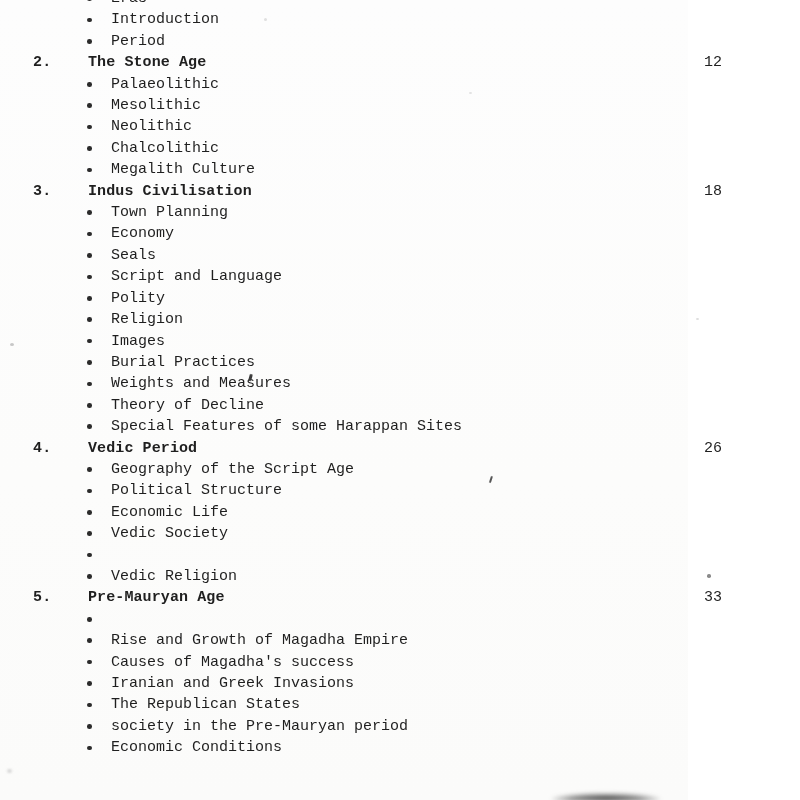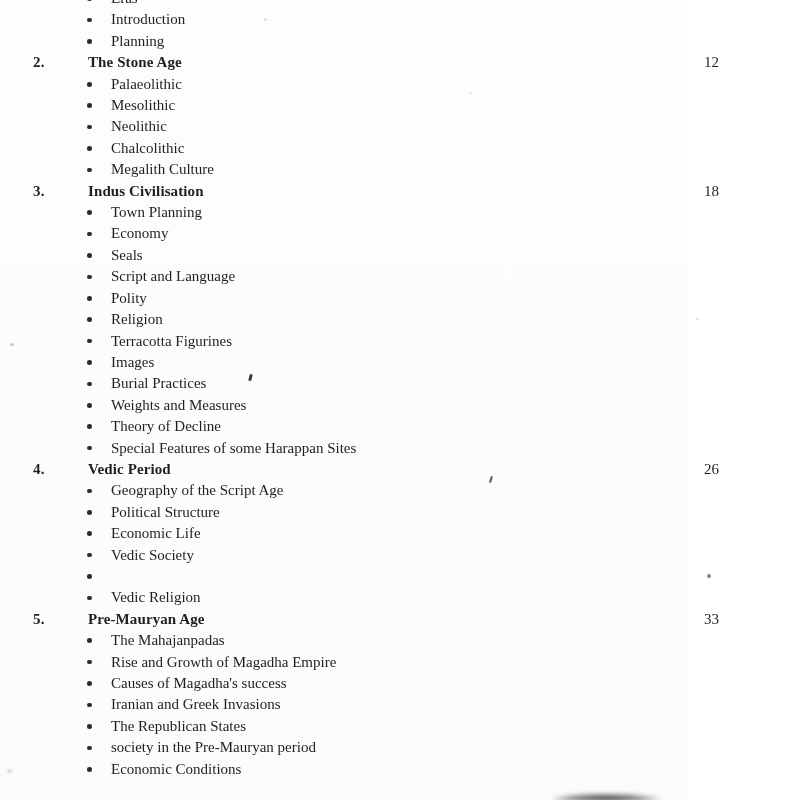--- a/index.html
+++ b/index.html
@@ -2,21 +2,21 @@
 <html><head>
 <meta charset="utf-8">
 <style>
   html, body { margin: 0; padding: 0; }
   body {
     width: 800px; height: 800px; overflow: hidden;
     background: #ffffff;
   }
   #page {
     position: relative; width: 688px; height: 800px;
-    font-family: Liberation Serif, serif;
+    font-family: Liberation Mono, monospace;
     color: #1f1f1f;
     background: linear-gradient(180deg, #fdfdfd 0%, #fcfcfb 60%, #fbfbfa 100%);
   }
   #toc {
     position: absolute; left: 0; top: -12px; width: 100%;
     filter: blur(0.25px);
   }
   .line {
     position: relative; height: 21.42px; line-height: 21.42px;
     font-size: 15px; white-space: nowrap;
@@ -91,21 +91,21 @@
       <div class="line it">
       <span class="bullet"></span>
       <span class="item-text">Eras</span>
     </div>
       <div class="line it">
       <span class="bullet"></span>
       <span class="item-text">Introduction</span>
     </div>
       <div class="line it">
       <span class="bullet"></span>
-      <span class="item-text">Planning</span>
+      <span class="item-text">Period</span>
     </div>
       <div class="line ch">
       <span class="ch-num">2.</span>
       <span class="ch-title">The Stone Age</span>
       <span class="ch-page">12</span>
     </div>
       <div class="line it">
       <span class="bullet"></span>
       <span class="item-text">Palaeolithic</span>
     </div>
@@ -149,24 +149,20 @@
       <div class="line it">
       <span class="bullet"></span>
       <span class="item-text">Polity</span>
     </div>
       <div class="line it">
       <span class="bullet"></span>
       <span class="item-text">Religion</span>
     </div>
       <div class="line it">
       <span class="bullet"></span>
-      <span class="item-text">Terracotta Figurines</span>
-    </div>
-      <div class="line it">
-      <span class="bullet"></span>
       <span class="item-text">Images</span>
     </div>
       <div class="line it">
       <span class="bullet"></span>
       <span class="item-text">Burial Practices</span>
     </div>
       <div class="line it">
       <span class="bullet"></span>
       <span class="item-text">Weights and Measures</span>
     </div>
@@ -206,21 +202,20 @@
       <span class="bullet"></span>
       <span class="item-text">Vedic Religion</span>
     </div>
       <div class="line ch">
       <span class="ch-num">5.</span>
       <span class="ch-title">Pre-Mauryan Age</span>
       <span class="ch-page">33</span>
     </div>
       <div class="line it">
       <span class="bullet"></span>
-      <span class="item-text">The Mahajanpadas</span>
     </div>
       <div class="line it">
       <span class="bullet"></span>
       <span class="item-text">Rise and Growth of Magadha Empire</span>
     </div>
       <div class="line it">
       <span class="bullet"></span>
       <span class="item-text">Causes of Magadha's success</span>
     </div>
       <div class="line it">

